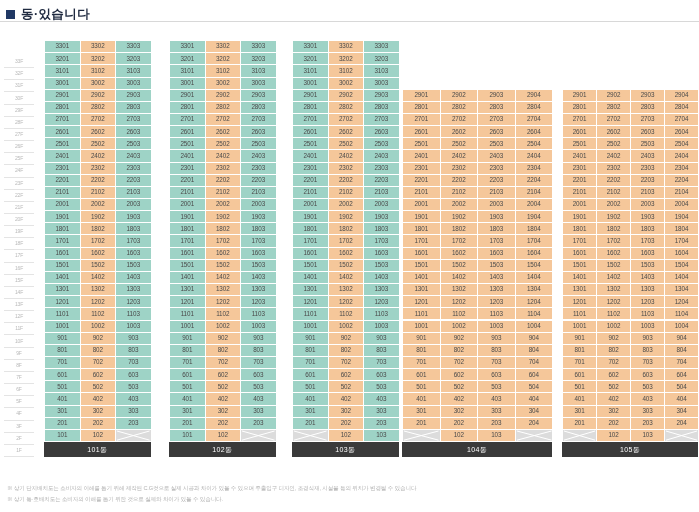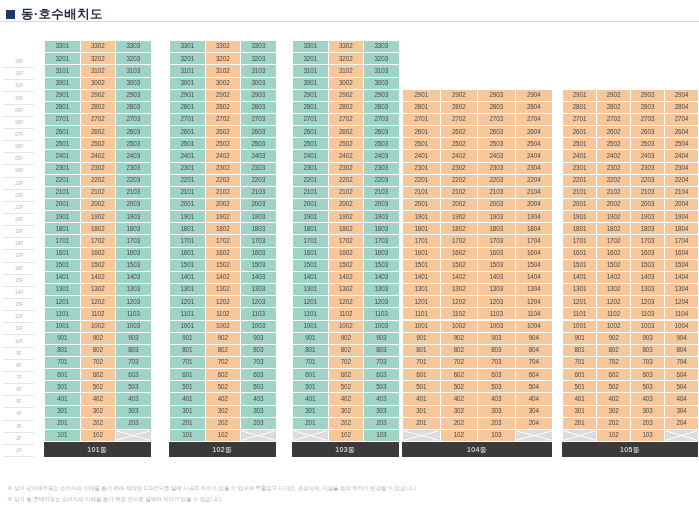--- a/index.html
+++ b/index.html
@@ -128,21 +128,21 @@
     line-height: 11px;
     white-space: nowrap;
     letter-spacing: -0.15px;
   }
 </style>
 </head>
 <body>
 
 <div class="title-bar">
   <span class="title-square"></span>
-  <span class="title-text">동·호수배치도</span>
+  <span class="title-text">동·있습니다</span>
 </div>
 <div class="title-rule"></div>
 
 <div class="chart">
   <div class="axis">
       <div class="axis-row" style="top: 30.05px;">33F</div>
       <div class="axis-row" style="top: 42.2px;">32F</div>
       <div class="axis-row" style="top: 54.35px;">31F</div>
       <div class="axis-row" style="top: 66.5px;">30F</div>
       <div class="axis-row" style="top: 78.65px;">29F</div>

